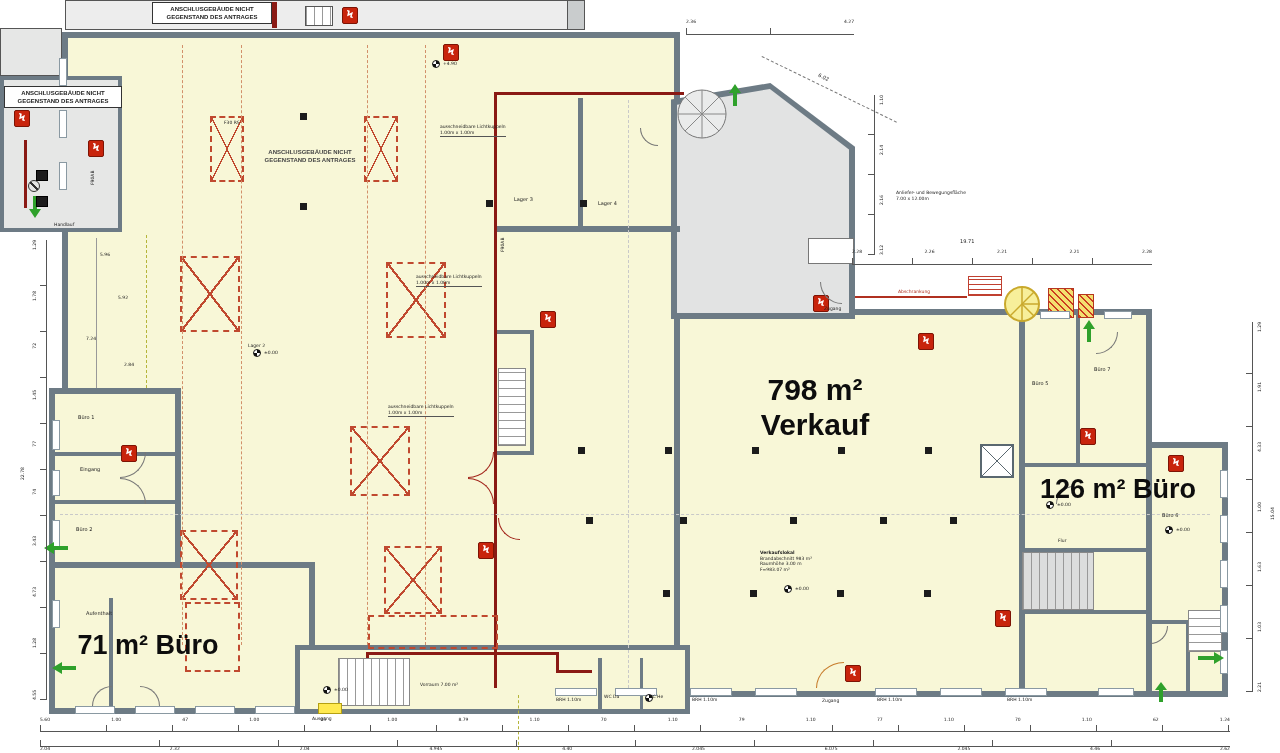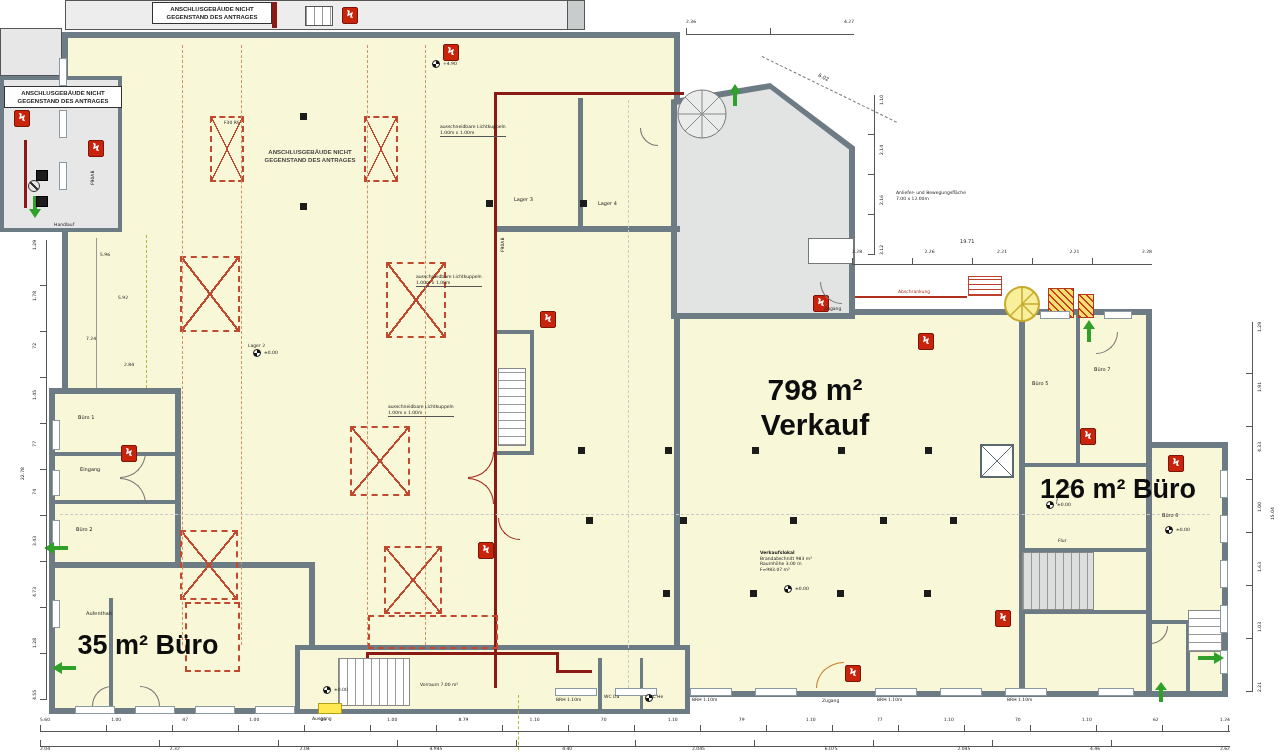--- a/index.html
+++ b/index.html
@@ -286,21 +286,21 @@
 
   <div class="abs" style="left:318px;top:703px;width:22px;height:9px;background:#ffe94f;border:1px solid #b5a012;"></div>
 
   <div class="abs" style="left:808px;top:238px;width:44px;height:24px;background:#fff;border:1px solid #777;"></div>
 
   <div class="big" style="left:815px;top:372px;font-size:30px;">
     <div>798 m²</div>
     <div>Verkauf</div>
   </div>
   <div class="big" style="left:1118px;top:474px;font-size:27px;">126 m² Büro</div>
-  <div class="big" style="left:148px;top:630px;font-size:27px;">35 m² Büro</div>
+  <div class="big" style="left:148px;top:630px;font-size:27px;">71 m² Büro</div>
 
   <div class="t4" style="left:248px;top:343px;">Lager 2</div>
   <div class="t5" style="left:514px;top:196px;">Lager 3</div>
   <div class="t5" style="left:598px;top:200px;">Lager 4</div>
   <div class="t5" style="left:78px;top:414px;">Büro 1</div>
   <div class="t5" style="left:80px;top:466px;">Eingang</div>
   <div class="t5" style="left:76px;top:526px;">Büro 2</div>
   <div class="t5" style="left:86px;top:610px;">Aufenthalt</div>
   <div class="t4" style="left:420px;top:682px;">Vorraum 7.00 m²</div>
   <div class="t4" style="left:604px;top:694px;">WC Da</div>

